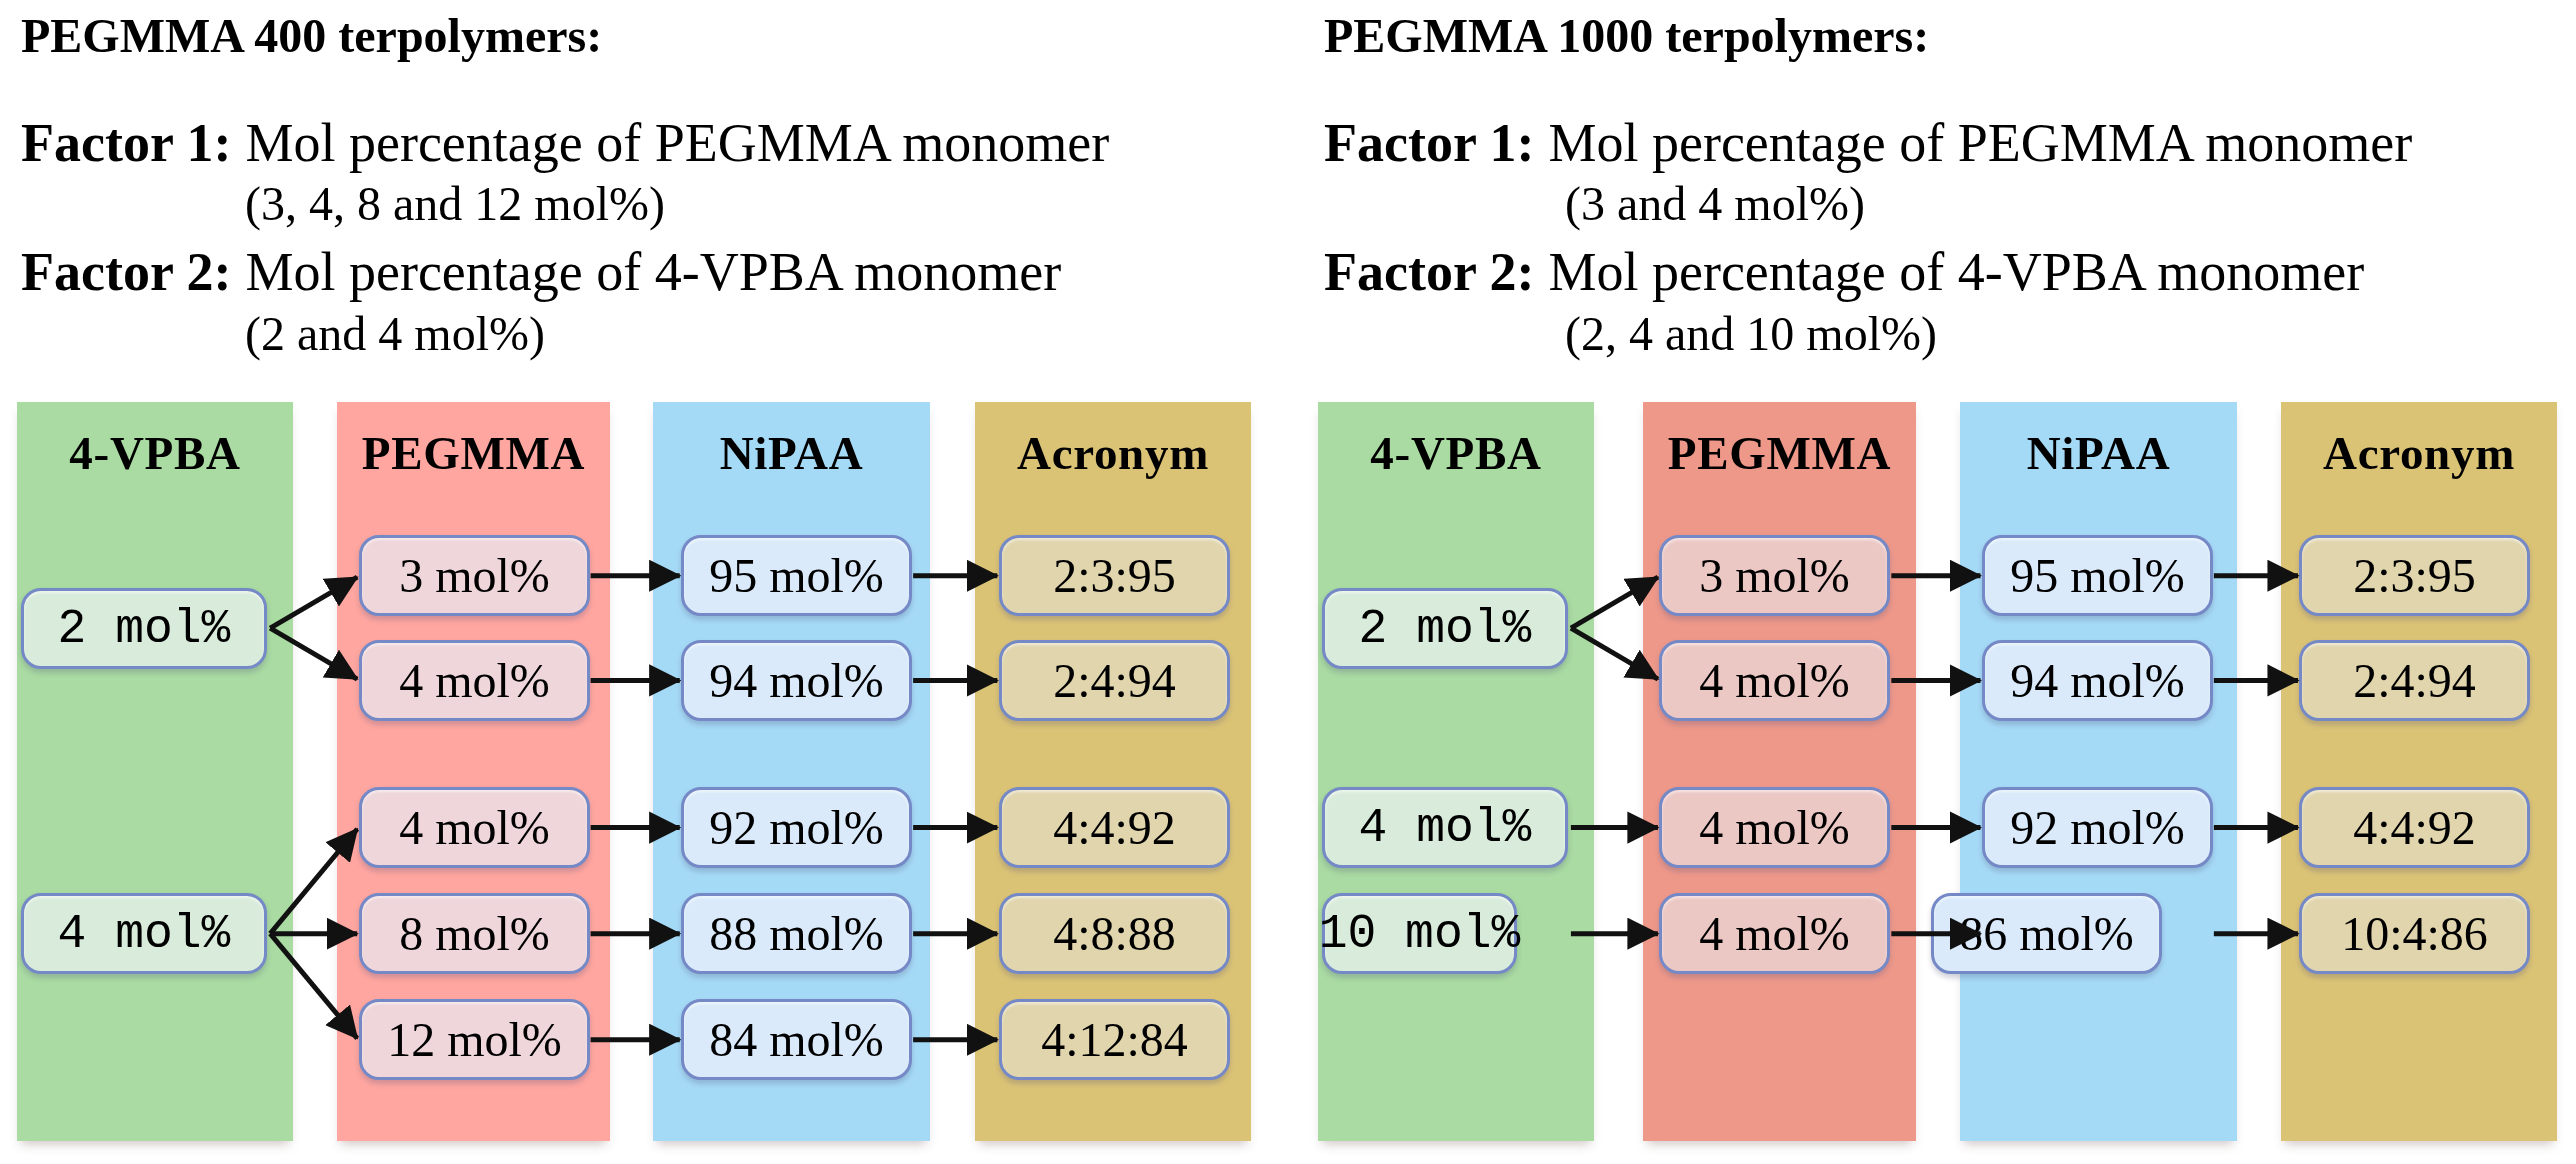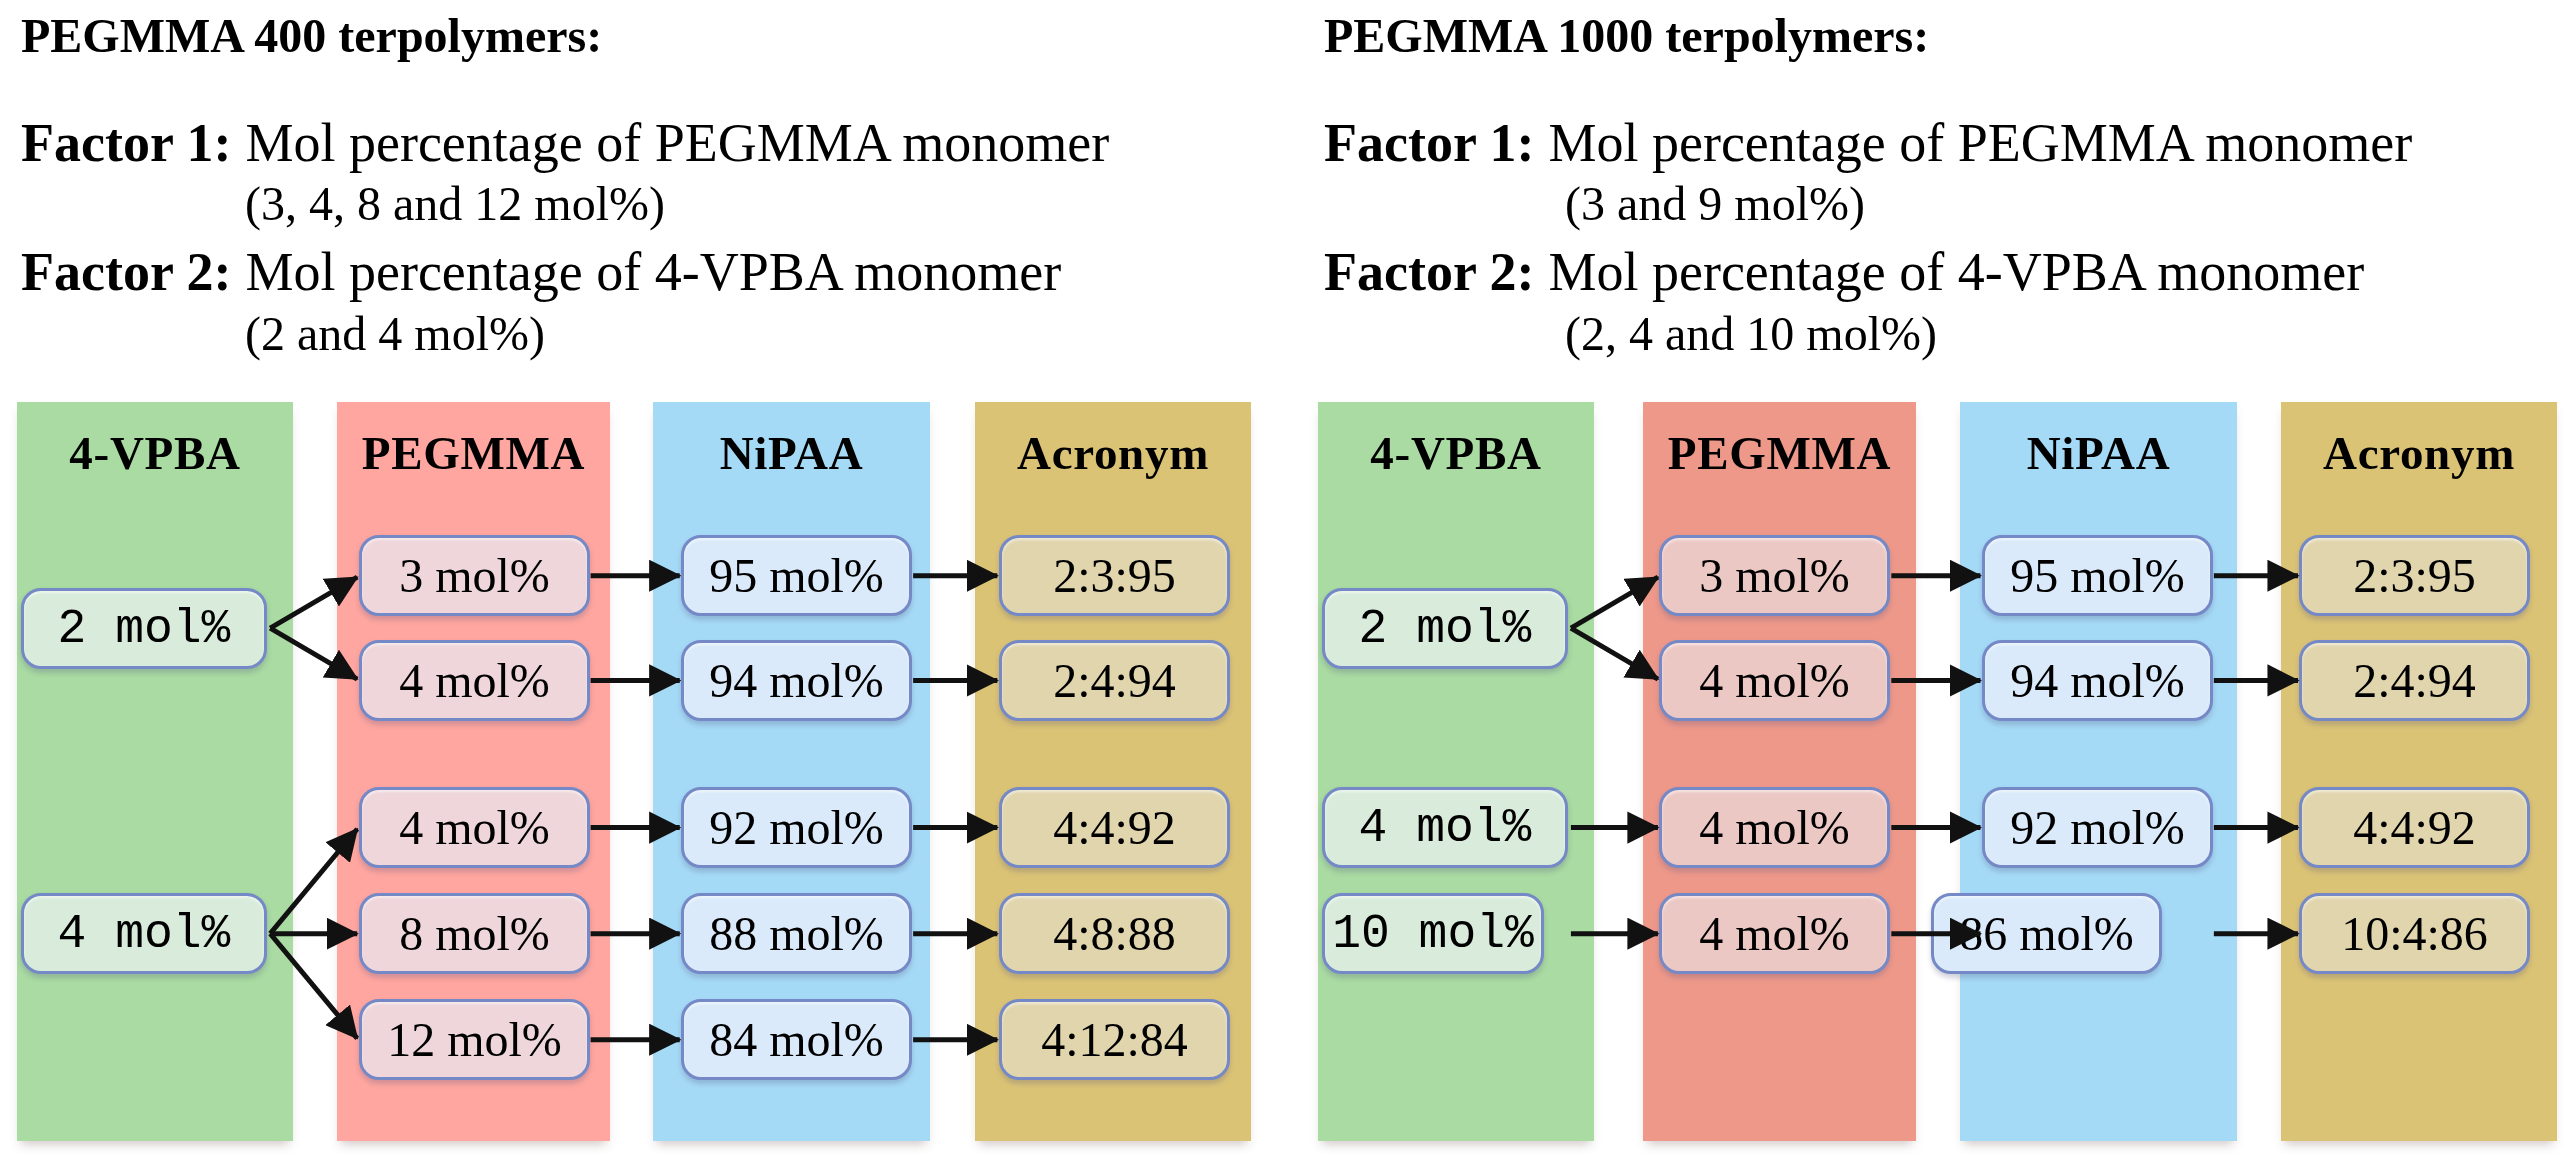--- a/index.html
+++ b/index.html
@@ -112,21 +112,21 @@
   <div class="box fill-tan" style="left:999px;top:640px">2:4:94</div>
   <div class="box fill-tan" style="left:999px;top:787px">4:4:92</div>
   <div class="box fill-tan" style="left:999px;top:893px">4:8:88</div>
   <div class="box fill-tan" style="left:999px;top:999px">4:12:84</div>
 
   <div class="htitle" style="left:1324px;top:10px">PEGMMA 1000 terpolymers:</div>
 
   <div class="hline" style="left:1324px;top:114px">
     <span class="flabel">Factor 1:</span><span>Mol percentage of PEGMMA monomer</span>
   </div>
-  <div class="hnote" style="left:1565px;top:178px">(3 and 9 mol%)</div>
+  <div class="hnote" style="left:1565px;top:178px">(3 and 4 mol%)</div>
 
   <div class="hline" style="left:1324px;top:243px">
     <span class="flabel">Factor 2:</span><span>Mol percentage of 4-VPBA monomer</span>
   </div>
   <div class="hnote" style="left:1565px;top:308px">(2, 4 and 10 mol%)</div>
 
   <div class="col col-green" style="left:1318px">
     <div class="col-header">4-VPBA</div>
   </div>
   <div class="col col-red" style="left:1643px;width:273px">
@@ -134,21 +134,21 @@
   </div>
   <div class="col col-blue" style="left:1960px;width:277px">
     <div class="col-header">NiPAA</div>
   </div>
   <div class="col col-tan" style="left:2281px">
     <div class="col-header">Acronym</div>
   </div>
 
   <div class="box fill-green" style="left:1322px;top:588px;width:246px">2 mol%</div>
   <div class="box fill-green" style="left:1322px;top:787px;width:246px">4 mol%</div>
-  <div class="box fill-green" style="left:1322px;top:893px;width:222px">10 mol%</div>
+  <div class="box fill-green" style="left:1322px;top:893px;width:195px">10 mol%</div>
 
   <div class="box fill-pink1000" style="left:1659px;top:535px">3 mol%</div>
   <div class="box fill-pink1000" style="left:1659px;top:640px">4 mol%</div>
   <div class="box fill-pink1000" style="left:1659px;top:787px">4 mol%</div>
   <div class="box fill-pink1000" style="left:1659px;top:893px">4 mol%</div>
 
   <div class="box fill-blue" style="left:1982px;top:535px">95 mol%</div>
   <div class="box fill-blue" style="left:1982px;top:640px">94 mol%</div>
   <div class="box fill-blue" style="left:1982px;top:787px">92 mol%</div>
   <div class="box fill-blue" style="left:1931px;top:893px">86 mol%</div>

